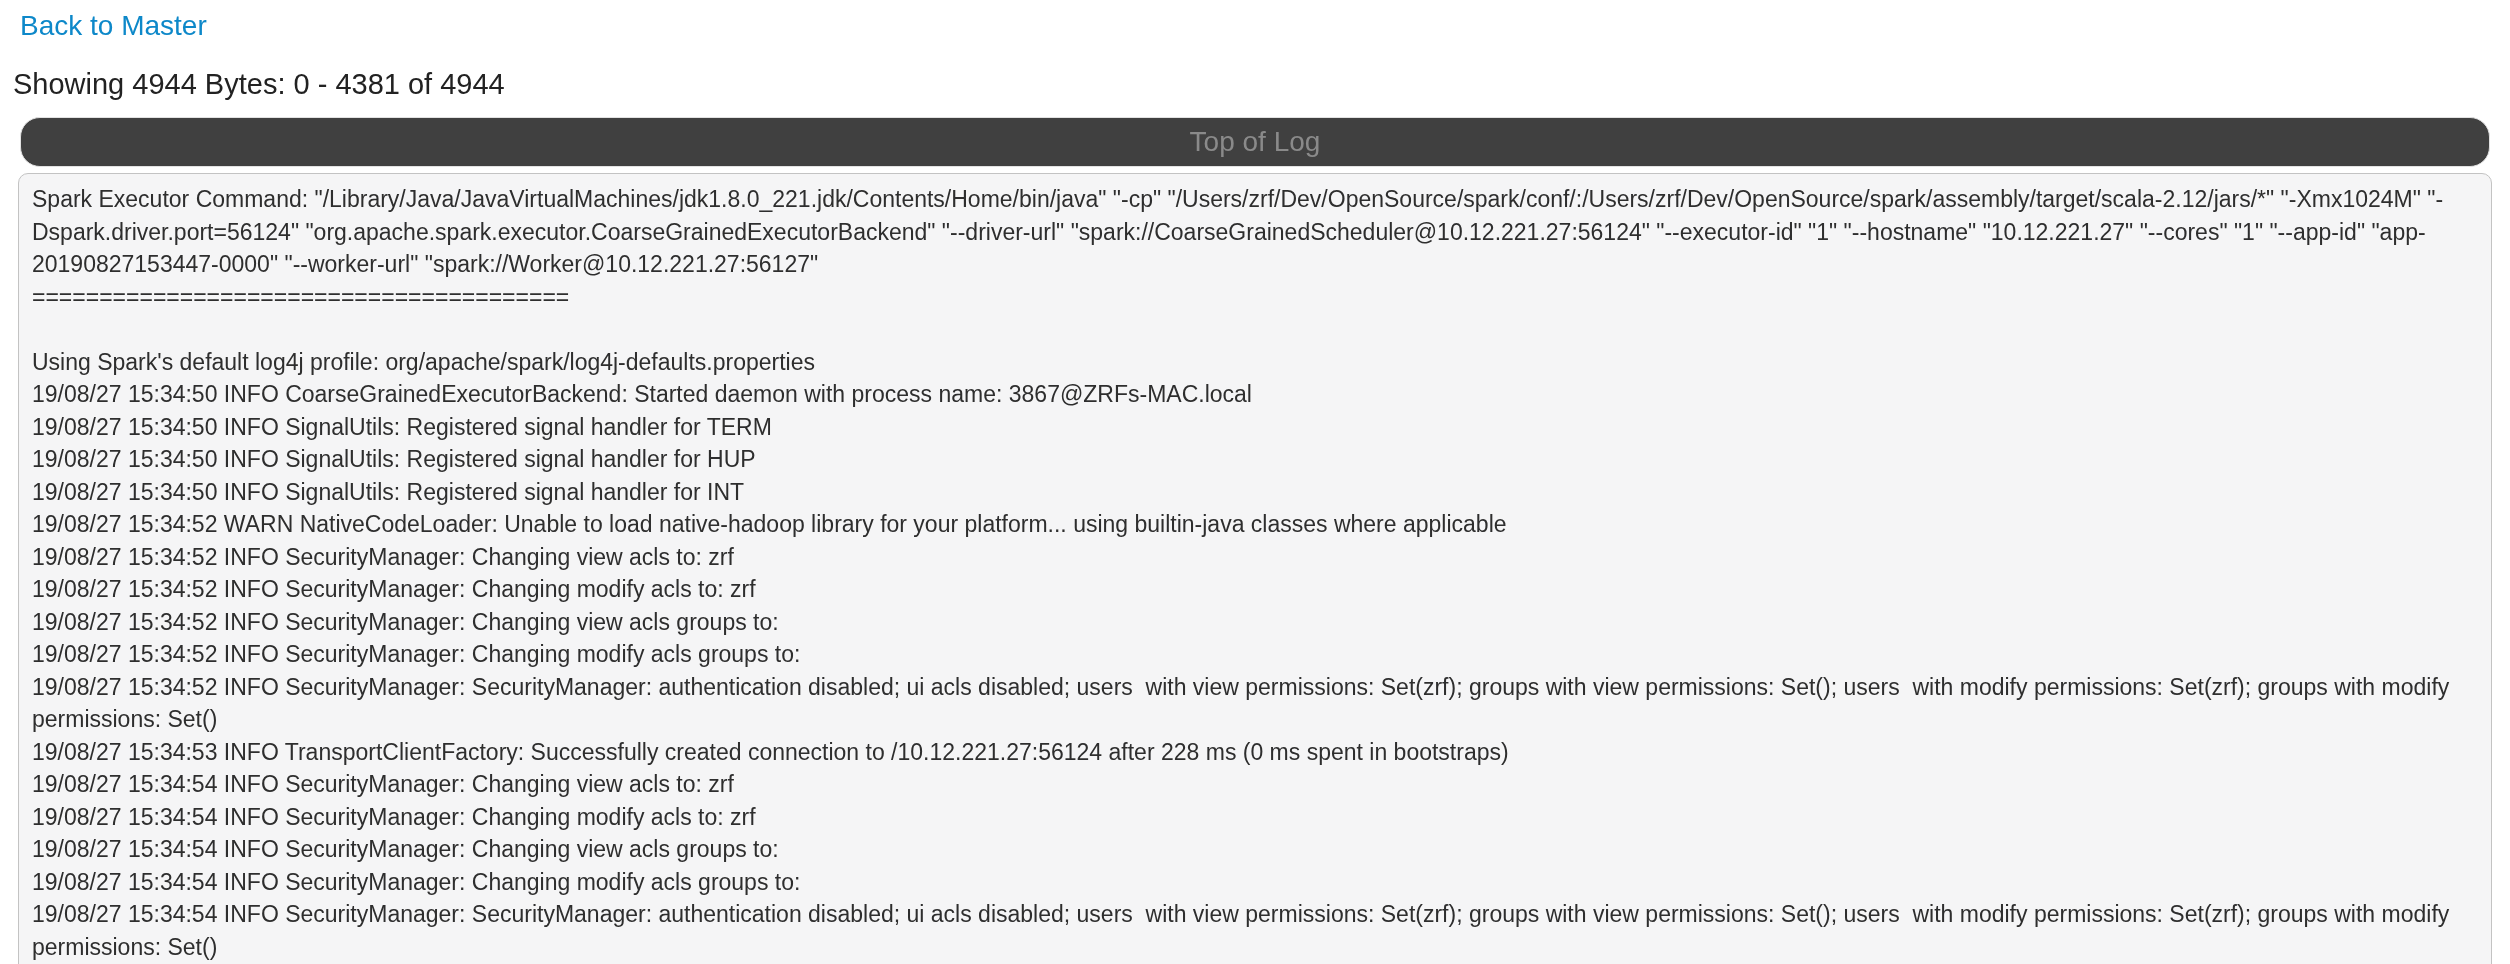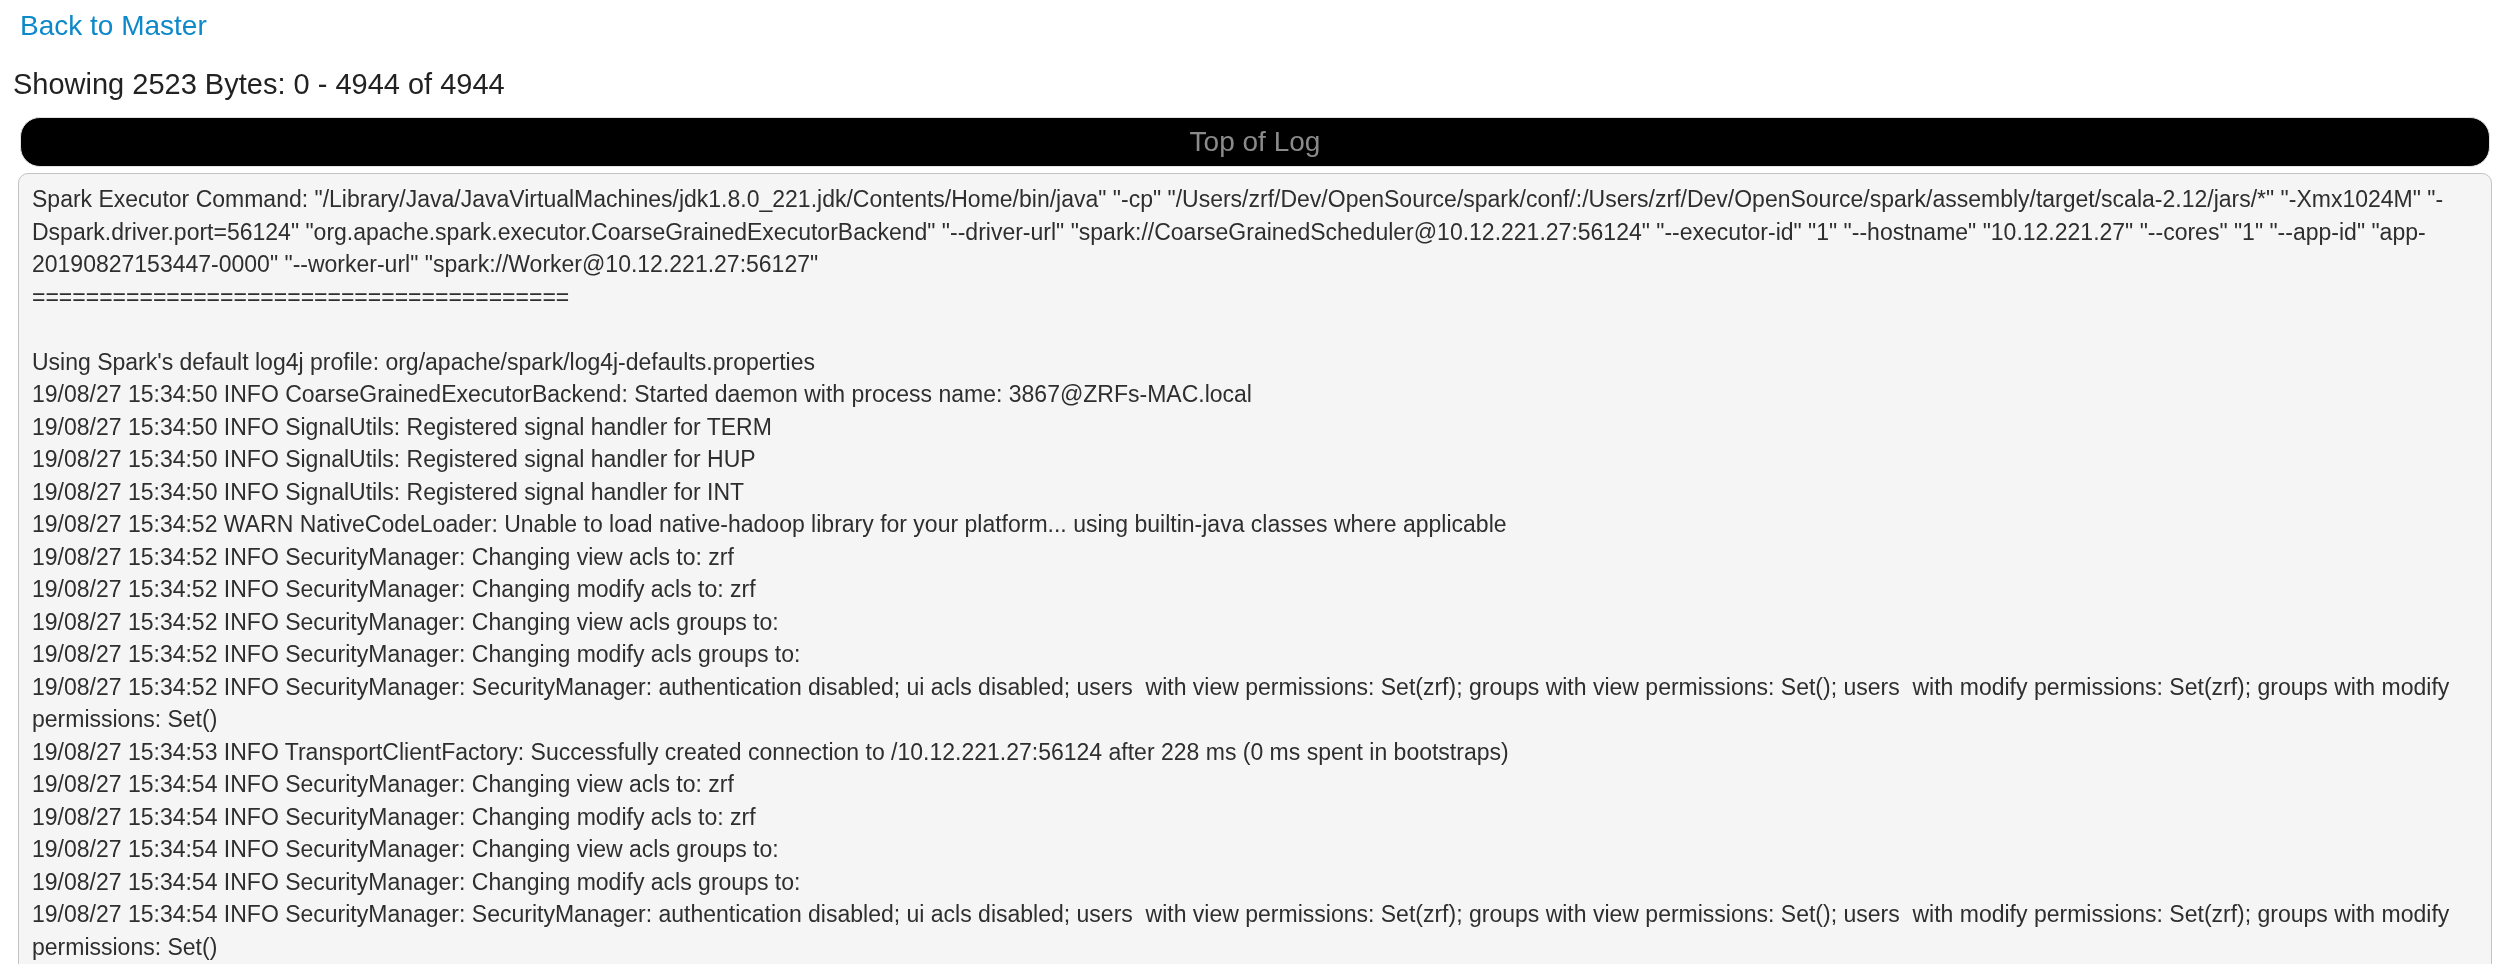--- a/index.html
+++ b/index.html
@@ -29,21 +29,21 @@
   }
   .byte-range {
     margin: 24px 0 0 13px;
     font-size: 29px;
     line-height: 34px;
     color: #222222;
   }
   .log-nav-btn {
     margin: 16px 20px 0 20px;
     height: 50px;
-    background: #000000;
+    background: #404040;
     border: 1px solid #e2e2e2;
     border-radius: 20px;
     text-align: center;
     font-size: 28px;
     line-height: 48px;
     color: #8a8a8a;
     cursor: pointer;
   }
   .log-content {
     margin: 6px 18px 0 18px;
@@ -61,21 +61,21 @@
     overflow: hidden;
   }
 </style>
 </head>
 <body>
 
 <div class="page">
 
   <a class="back-link" href="#">Back to Master</a>
 
-  <div class="byte-range">Showing 2523 Bytes: 0 - 4944 of 4944</div>
+  <div class="byte-range">Showing 4944 Bytes: 0 - 4381 of 4944</div>
 
   <div class="log-nav-btn">Top of Log</div>
 
   <pre class="log-content">Spark Executor Command: "/Library/Java/JavaVirtualMachines/jdk1.8.0_221.jdk/Contents/Home/bin/java" "-cp" "/Users/zrf/Dev/OpenSource/spark/conf/:/Users/zrf/Dev/OpenSource/spark/assembly/target/scala-2.12/jars/*" "-Xmx1024M" "-Dspark.driver.port=56124" "org.apache.spark.executor.CoarseGrainedExecutorBackend" "--driver-url" "spark://CoarseGrainedScheduler@10.12.221.27:56124" "--executor-id" "1" "--hostname" "10.12.221.27" "--cores" "1" "--app-id" "app-20190827153447-0000" "--worker-url" "spark://Worker@10.12.221.27:56127"
 ========================================
 
 Using Spark's default log4j profile: org/apache/spark/log4j-defaults.properties
 19/08/27 15:34:50 INFO CoarseGrainedExecutorBackend: Started daemon with process name: 3867@ZRFs-MAC.local
 19/08/27 15:34:50 INFO SignalUtils: Registered signal handler for TERM
 19/08/27 15:34:50 INFO SignalUtils: Registered signal handler for HUP

